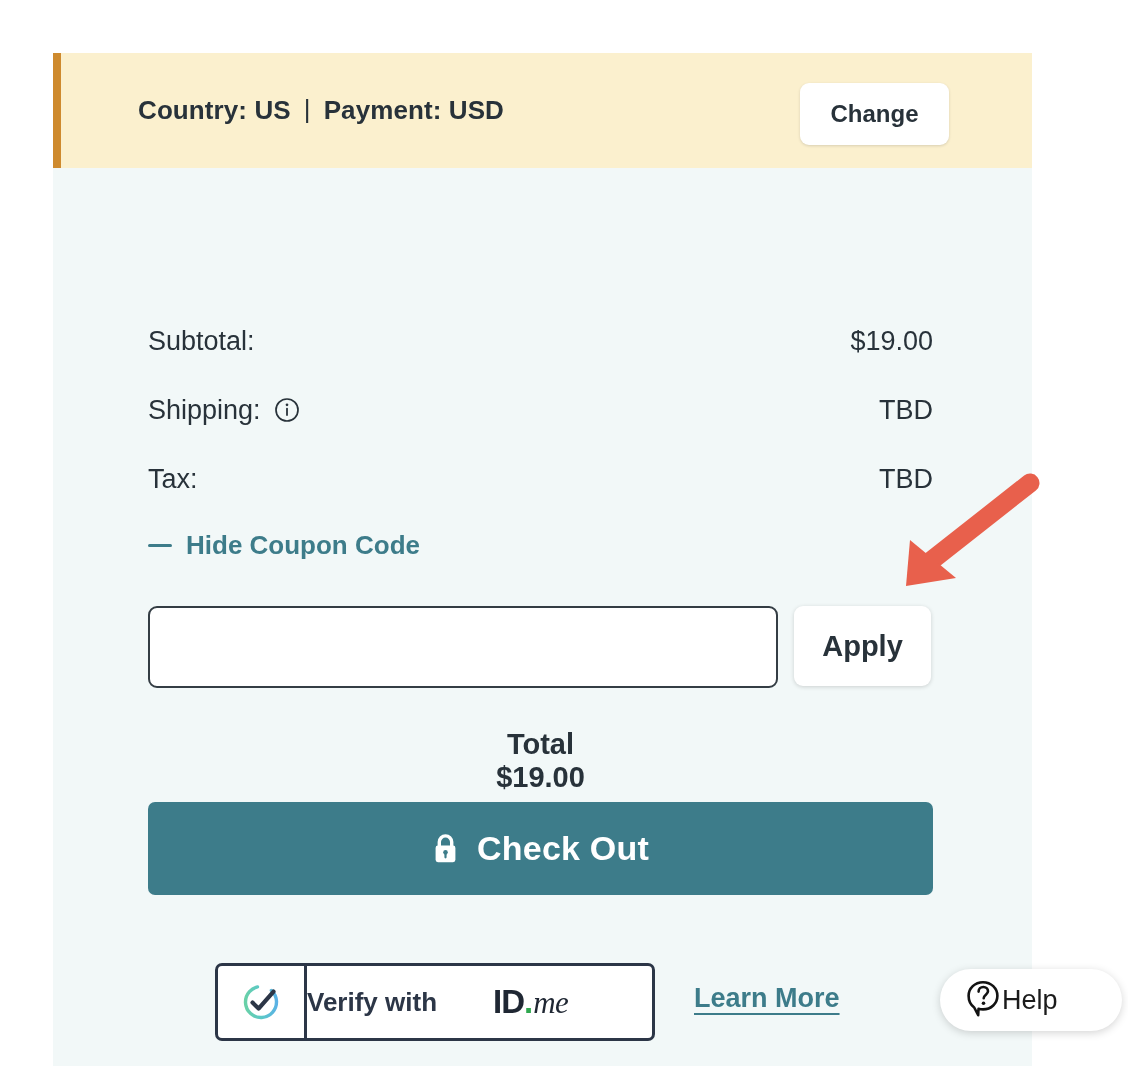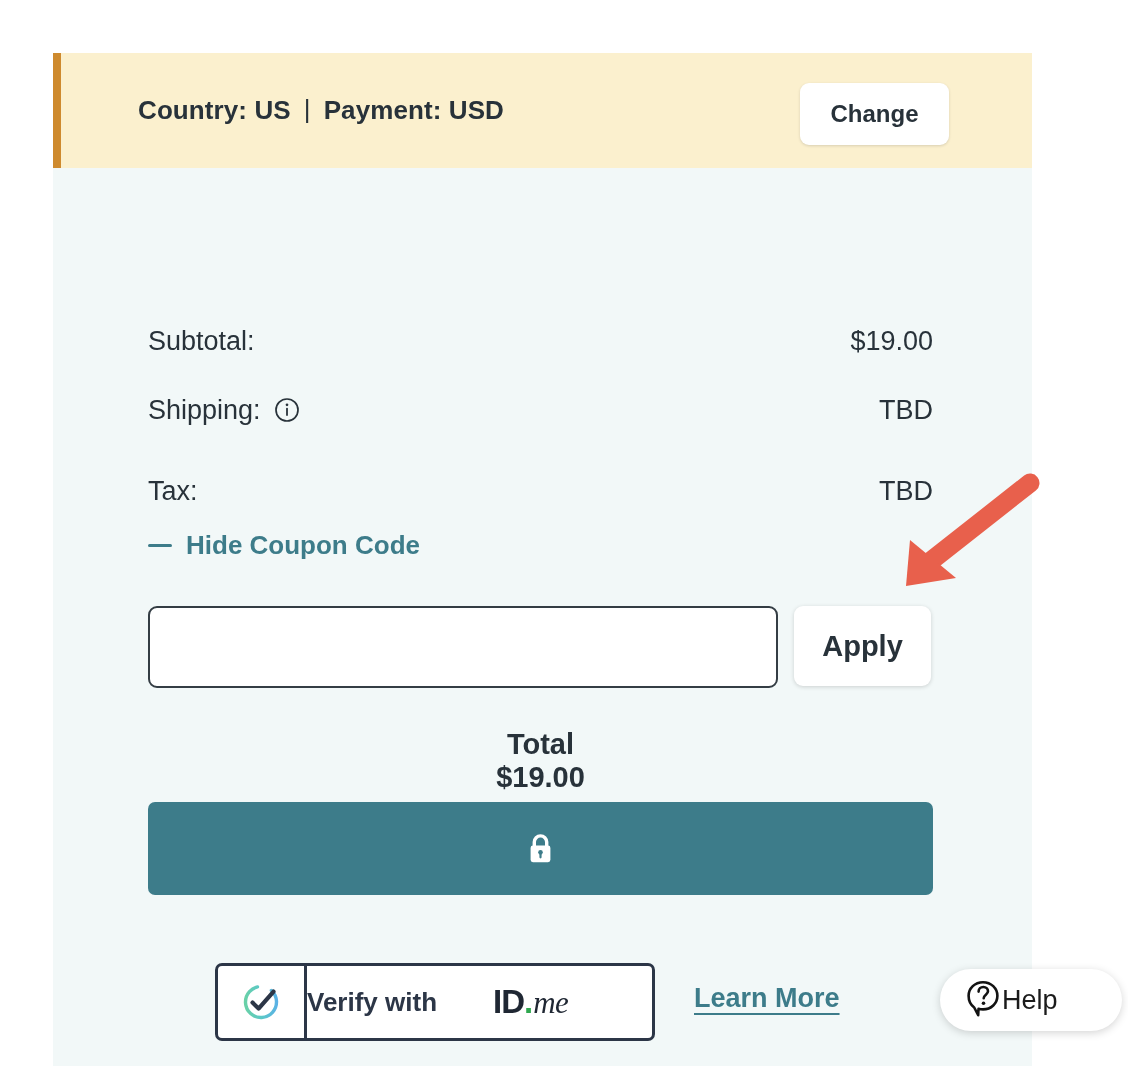--- a/index.html
+++ b/index.html
@@ -111,21 +111,21 @@
     align-items: center;
     white-space: nowrap;
   }
   .line-value {
     font-size: 27px;
     color: #28323A;
     white-space: nowrap;
   }
   .row-subtotal { top: 153px; }
   .row-shipping { top: 222px; }
-  .row-tax      { top: 303px; }
+  .row-tax      { top: 291px; }
 
   .info-icon {
     display: inline-flex;
     align-items: center;
     justify-content: center;
     width: 26px;
     height: 26px;
     margin-left: 13px;
     cursor: pointer;
   }
@@ -417,20 +417,21 @@
 
       <button class="checkout-button">
         <span class="lock-icon">
           <svg width="27" height="32" viewBox="0 0 27 32" aria-hidden="true">
             <path d="M7.3 13.2V9.1a6.2 6.2 0 0 1 12.4 0v4.1" fill="none" stroke="#FFFFFF" stroke-width="3.4" stroke-linecap="round"></path>
             <rect x="3.6" y="12.6" width="19.8" height="16.6" rx="2.4" fill="#FFFFFF"></rect>
             <circle cx="13.5" cy="19.2" r="2.3" fill="#3D7C8A"></circle>
             <rect x="12.4" y="20.2" width="2.2" height="5.2" rx="1.1" fill="#3D7C8A"></rect>
           </svg>
         </span>
+        <span class="checkout-label">Check Out</span>
       </button>
 
       <div class="verify-row">
 
         <div class="idme-badge">
           <div class="idme-check-cell">
             <svg width="50" height="50" viewBox="0 0 50 50" aria-hidden="true">
               <defs>
                 <linearGradient id="idmeGrad" x1="0" y1="0" x2="1" y2="1">
                   <stop offset="0%" stop-color="#6ED49B"></stop>

